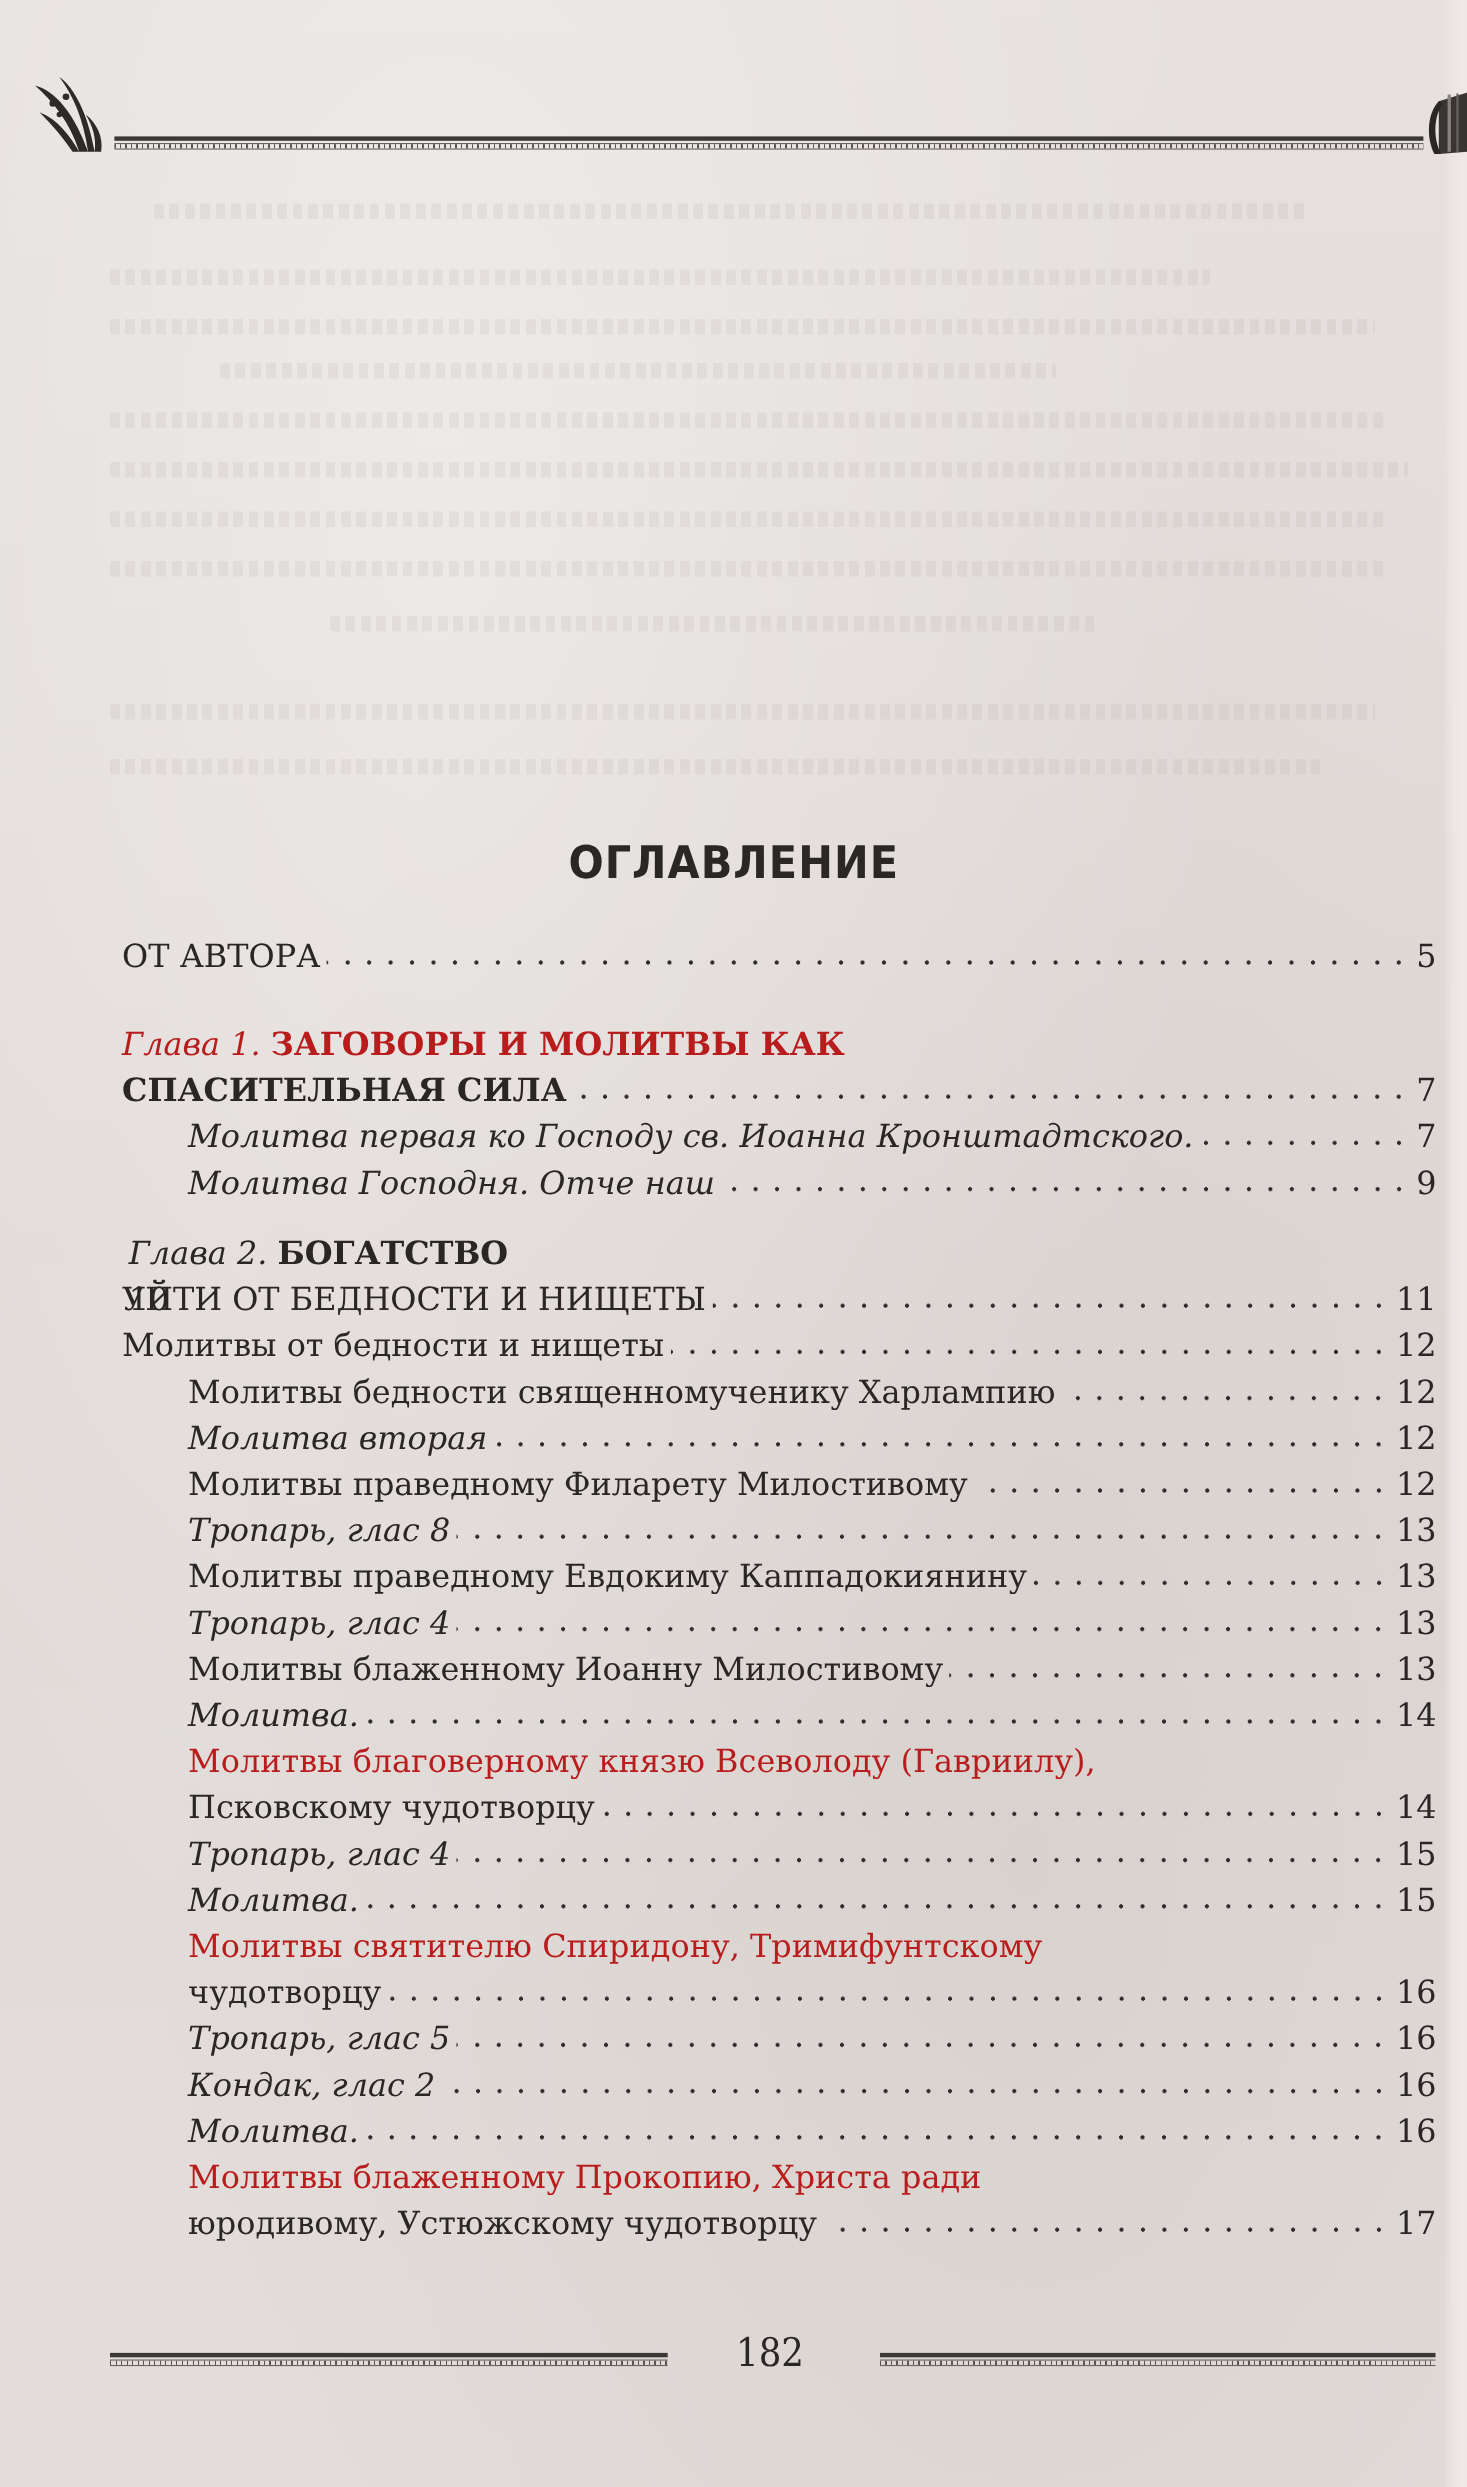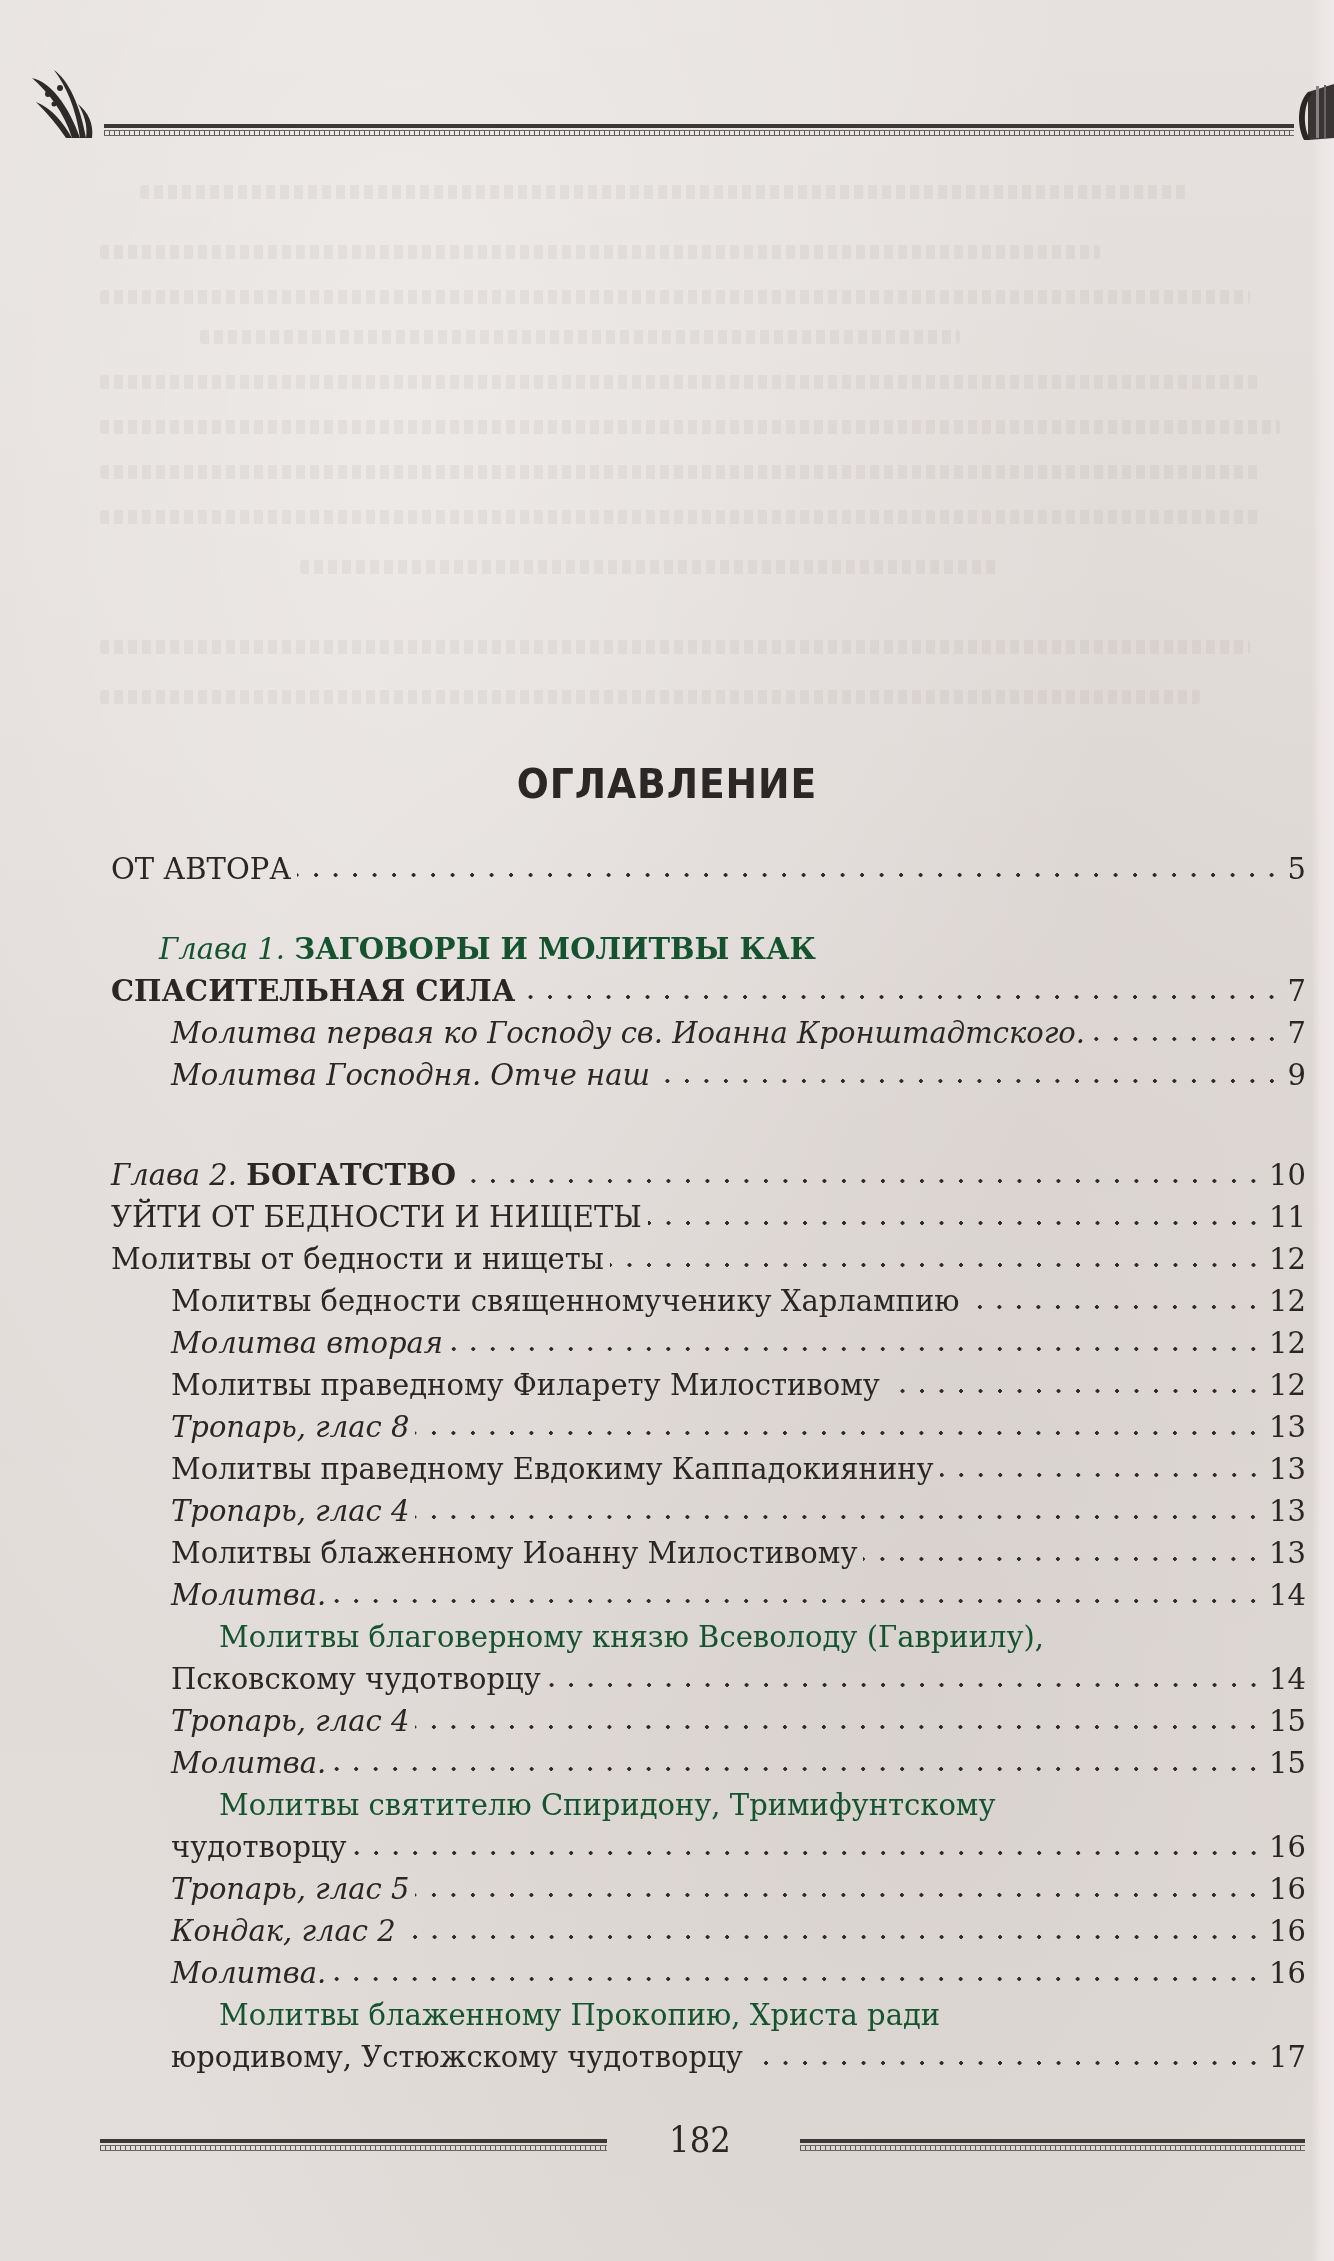--- a/index.html
+++ b/index.html
@@ -110,21 +110,22 @@
       font-size: 29px;
       line-height: 42px;
       height: 42px;
       white-space: nowrap;
       color: #2a2626;
     }
     .entry.sub {
       padding-left: 60px;
     }
     .entry.gap-before {
-      margin-top: 58px;
+      margin-top: 22px;
+      flex-direction: column;
     }
     .entry .label {
       flex: 0 0 auto;
     }
     .entry .label i {
       font-style: italic;
     }
     .entry .label b {
       font-weight: bold;
     }
@@ -146,22 +147,21 @@
     .entry .page {
       flex: 0 0 auto;
       text-align: right;
     }
     .line-only {
       display: block;
       font-size: 29px;
       line-height: 42px;
       height: 42px;
       white-space: nowrap;
-      color: #14532d;
-      margin-left: 48px;
+      color: #b91c1c;
     }
     .line-only.sub { padding-left: 60px; }
 
     
     .footer {
       position: absolute;
       left: 0;
       top: 2115px;
       width: 1102px;
       height: 50px;

